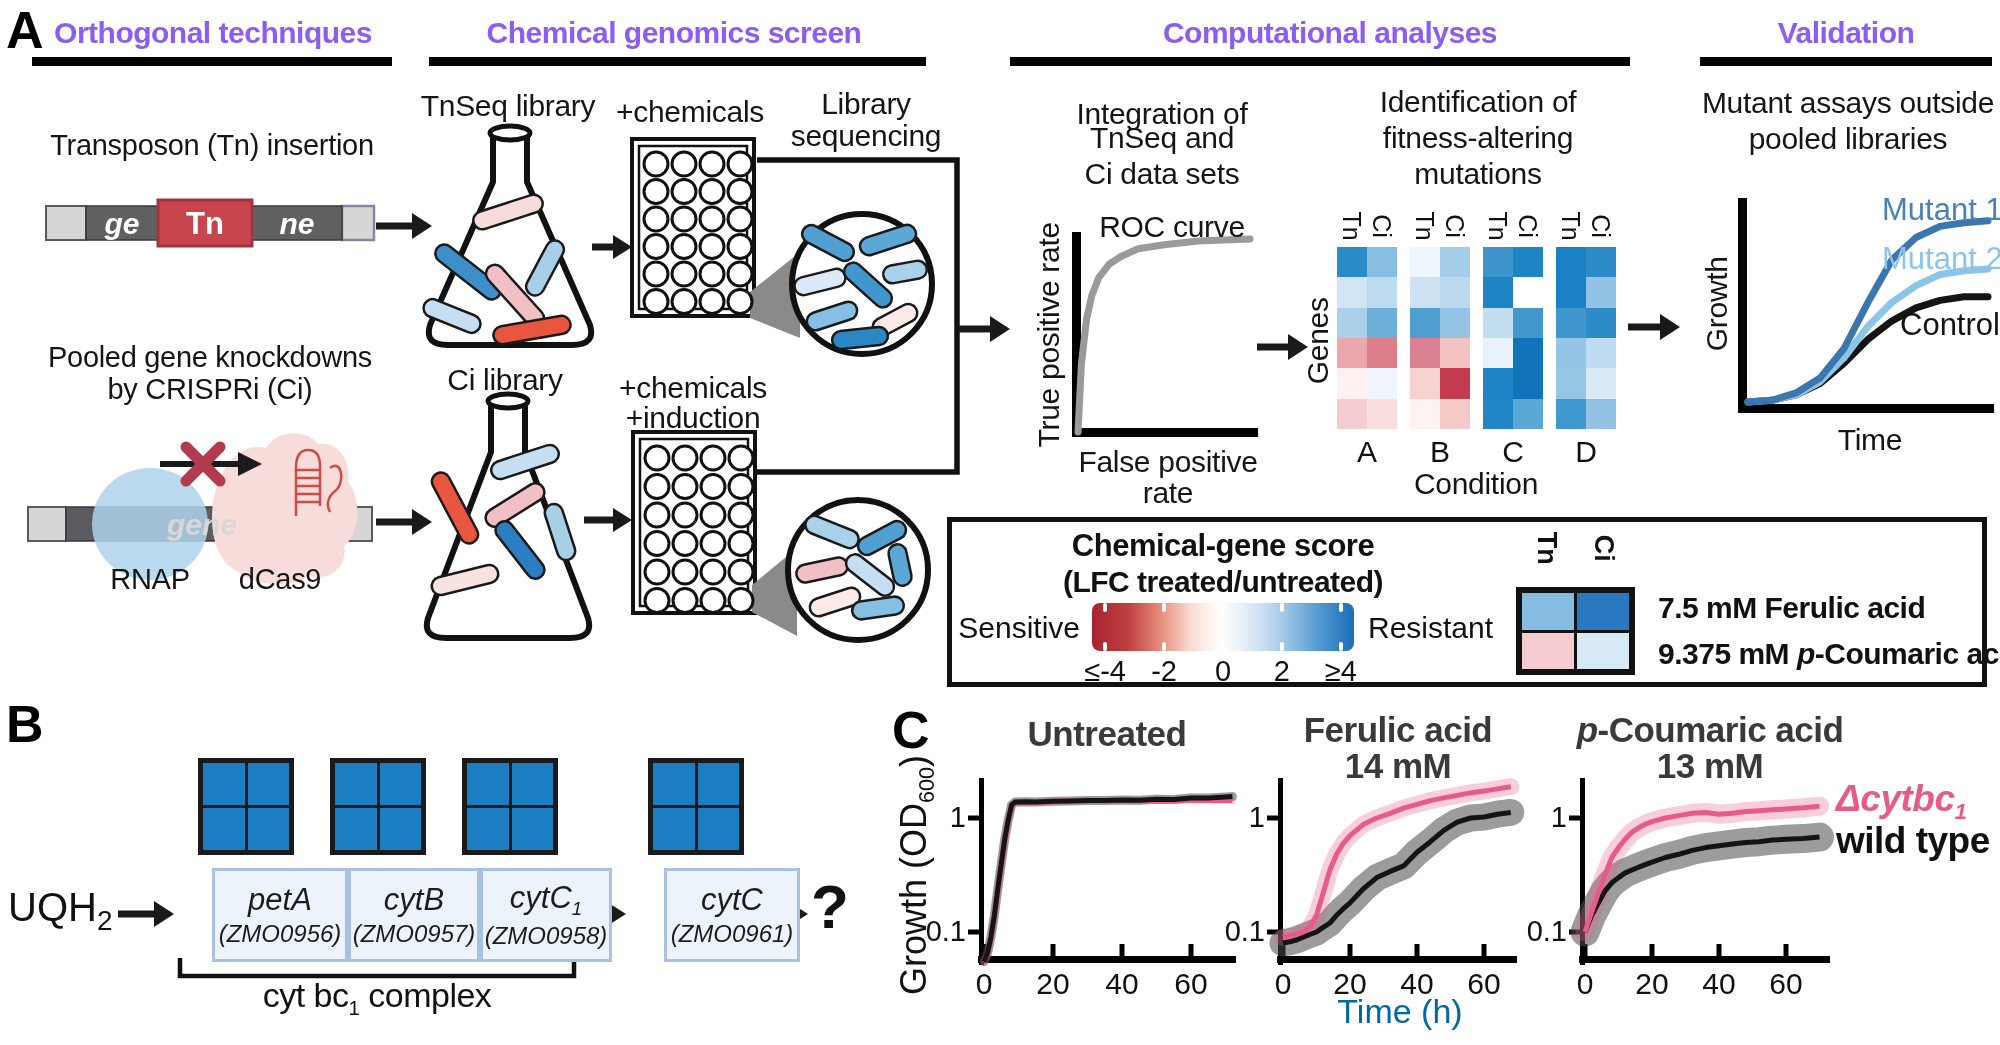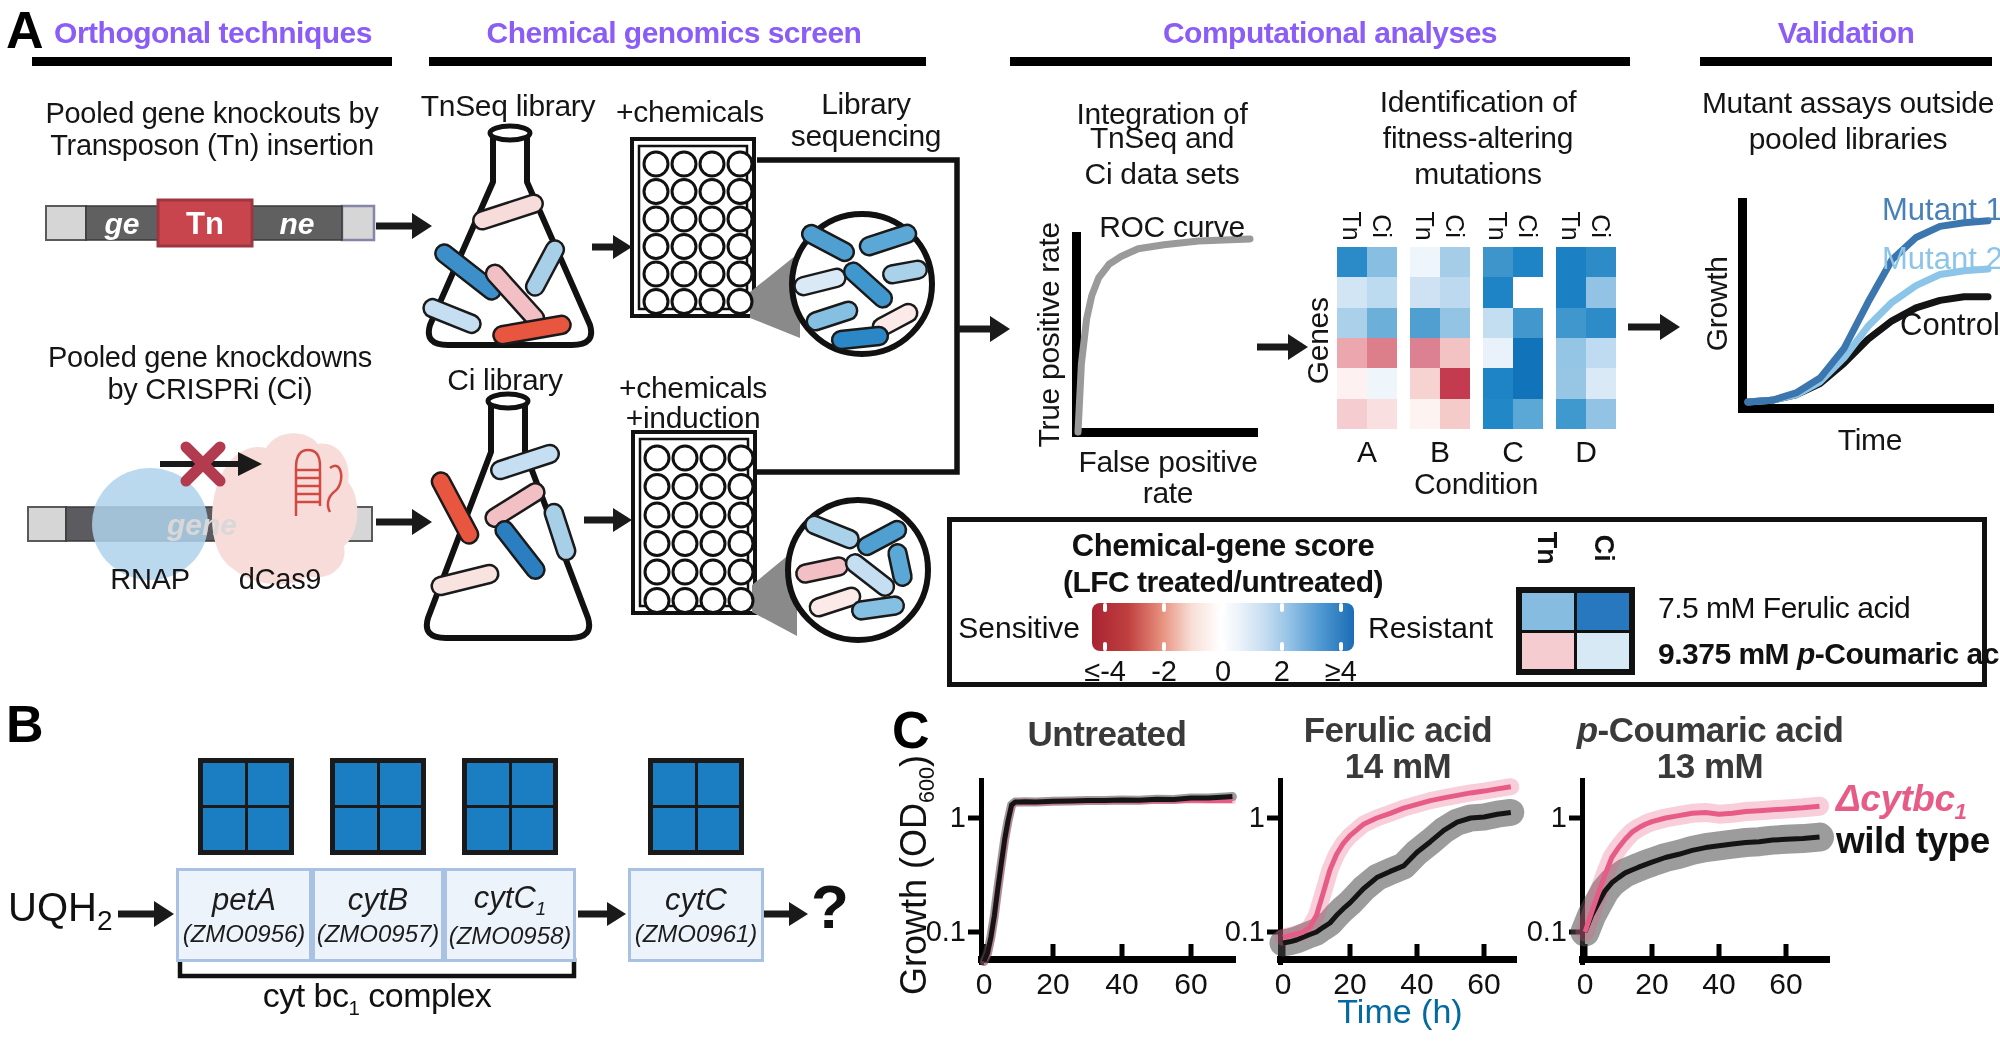--- a/index.html
+++ b/index.html
@@ -10,21 +10,21 @@
   .hdr{font-weight:bold;font-size:30px;letter-spacing:-0.5px;color:#8b5cf6;text-align:center;}
   .bar{position:absolute;height:9px;background:#000;}
   .panel-letter{position:absolute;font-weight:bold;font-size:52px;letter-spacing:-1px;color:#000;}
   .cap{font-size:29px;letter-spacing:-0.3px;color:#151515;text-align:center;}
   .small-cap{font-size:30px;letter-spacing:-0.3px;color:#151515;text-align:center;}
   .rot-ccw{transform:rotate(-90deg);}
   .hm-block{position:absolute;display:grid;grid-template-columns:1fr 1fr;}
   .hm-cell{width:100%;height:100%;}
   .legend-box{position:absolute;left:947px;top:517px;width:1040px;height:170px;border:5px solid #111;background:#fff;box-sizing:border-box;}
   .gene-box{position:absolute;box-sizing:border-box;background:#edf3fb;border:3px solid #a9c2e4;
-            display:flex;flex-direction:column;align-items:center;justify-content:center;}
+            display:flex;flex-direction:column;align-items:center;justify-content:center;margin-left:36px;}
   .gene-name{font-style:italic;font-size:31px;color:#1c1c1c;}
   .gene-locus{font-style:italic;font-size:24px;color:#1c1c1c;margin-top:2px;}
   .blk-group{position:absolute;border:5px solid #1a1a1a;display:grid;grid-template-columns:1fr 1fr;grid-template-rows:1fr 1fr;gap:3px;background:#1a1a1a;box-sizing:border-box;}
   sub{font-size:60%;}
   .ctitle{font-weight:bold;font-size:35px;color:#3a3a3a;letter-spacing:-0.5px;text-align:center;}
   .notch{position:absolute;width:4px;height:9px;background:#fff;border-radius:2px;}
 </style>
 </head>
 <body>
 
@@ -247,21 +247,20 @@
 
   <div class="lbl hdr" style="left:33px;top:17px;width:360px">Orthogonal techniques</div>
   <div class="bar" style="left:32px;top:57px;width:360px"></div>
   <div class="lbl hdr" style="left:424px;top:17px;width:500px">Chemical genomics screen</div>
   <div class="bar" style="left:429px;top:57px;width:497px"></div>
   <div class="lbl hdr" style="left:1020px;top:17px;width:620px">Computational analyses</div>
   <div class="bar" style="left:1010px;top:57px;width:620px"></div>
   <div class="lbl hdr" style="left:1700px;top:17px;width:292px">Validation</div>
   <div class="bar" style="left:1700px;top:57px;width:292px"></div>
 
-  <div class="lbl cap" style="left:32px;top:98px;width:360px">Pooled gene knockouts by</div>
   <div class="lbl cap" style="left:32px;top:130px;width:360px">Transposon (Tn) insertion</div>
   <div class="lbl cap" style="left:30px;top:342px;width:360px">Pooled gene knockdowns</div>
   <div class="lbl cap" style="left:30px;top:374px;width:360px">by CRISPRi (Ci)</div>
   <div class="lbl cap" style="left:80px;top:564px;width:140px">RNAP</div>
   <div class="lbl cap" style="left:210px;top:564px;width:140px">dCas9</div>
 
   <div class="lbl small-cap" style="left:408px;top:90px;width:200px">TnSeq library</div>
   <div class="lbl small-cap" style="left:405px;top:364px;width:200px">Ci library</div>
   <div class="lbl small-cap" style="left:610px;top:96px;width:160px">+chemicals</div>
   <div class="lbl small-cap" style="left:613px;top:372px;width:160px">+chemicals</div>
@@ -294,21 +293,21 @@
   <div class="abs" id="grad-bar" style="left:1092px;top:603px;width:262px;height:48px;border-radius:8px;
        background:linear-gradient(90deg,#a82331 0%,#c04040 14%,#e89380 27%,#f8ded6 38%,#ffffff 49%,#f0f5fb 55%,#cadff2 65%,#96c3e6 75%,#5099d2 87%,#1b6cb5 100%)"></div>
   <div class="lbl" style="left:950px;top:612px;width:130px;text-align:right;font-size:30px">Sensitive</div>
   <div class="lbl" style="left:1368px;top:612px;font-size:30px">Resistant</div>
   <div class="abs" id="mini-heatmap" style="left:1516px;top:587px;width:119px;height:88px;border:6px solid #111;box-sizing:border-box;display:grid;grid-template-columns:1fr 1fr;grid-template-rows:1fr 1fr;gap:3px;background:#111">
       <div style="background: rgb(133, 188, 224);"></div>
       <div style="background: rgb(39, 120, 190);"></div>
       <div style="background: rgb(245, 205, 208);"></div>
       <div style="background: rgb(214, 233, 245);"></div>
     </div>
-  <div class="lbl" style="left:1658px;top:592px;font-weight:normal;font-size:30px;letter-spacing:-0.5px">7.5 mM Ferulic acid</div>
+  <div class="lbl" style="left:1658px;top:592px;font-weight:bold;font-size:30px;letter-spacing:-0.5px">7.5 mM Ferulic acid</div>
   <div class="lbl" style="left:1658px;top:638px;font-weight:bold;font-size:30px;letter-spacing:-0.5px">
     <span>9.375 mM </span><span style="font-style:italic">p</span><span>-Coumaric acid</span>
   </div>
 
   <div class="lbl" style="left:8px;top:886px;font-size:40px">
     <span>UQH</span><sub style="font-size:28px">2</sub>
   </div>
   <div class="lbl" style="left:800px;top:874px;width:60px;text-align:center;font-weight:bold;font-size:62px">?</div>
   <div class="lbl" style="left:177px;top:978px;width:400px;text-align:center;font-size:34px;letter-spacing:-0.5px">
     <span>cyt </span><span style="">bc</span><sub>1</sub><span> complex</span>

